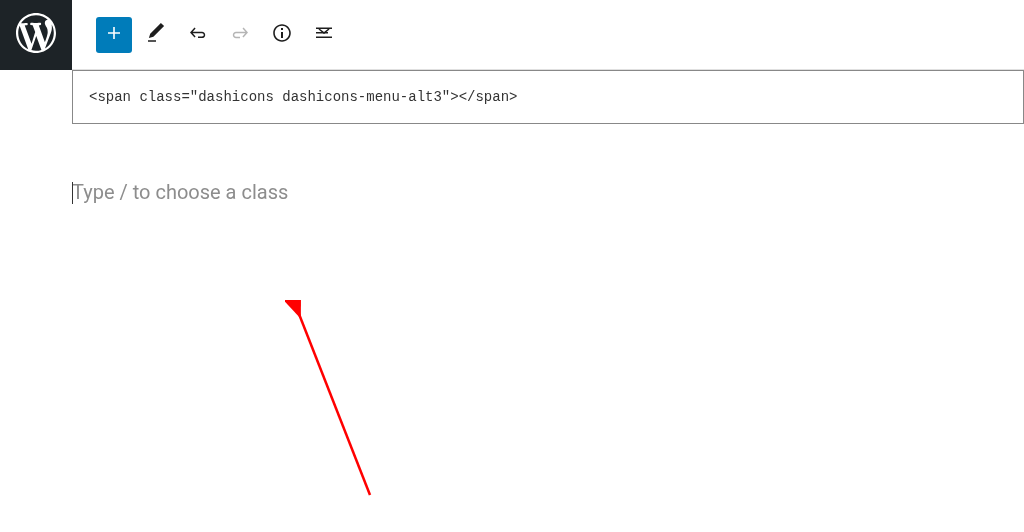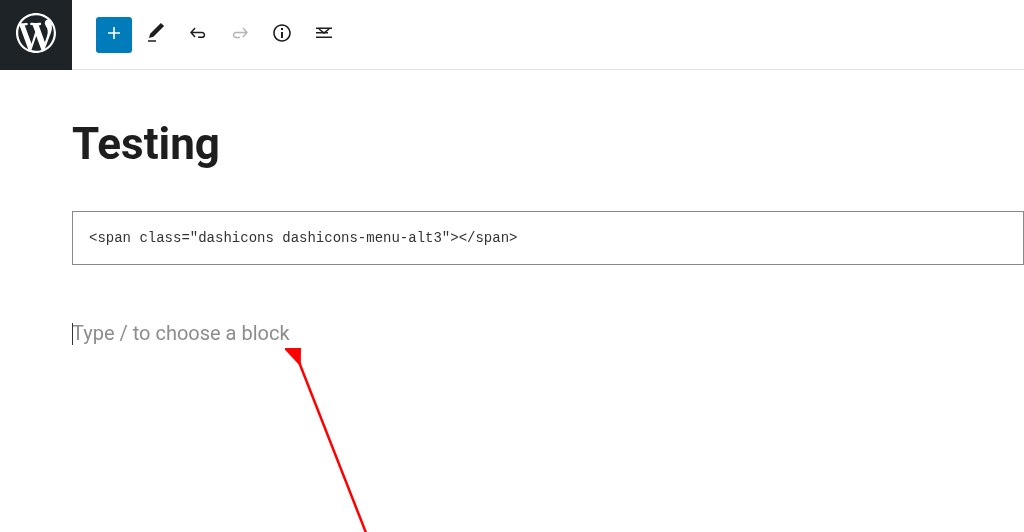--- a/index.html
+++ b/index.html
@@ -164,25 +164,24 @@
         <svg viewBox="0 0 24 24">
             <path d="M17.5 11.6L12 16l-5.5-4.4.9-1.2L12 14l4.5-3.6 1 1.2z" transform="translate(0,-3)"></path>
             <path d="M4 6.5h16v1.5H4zM4 11h12v1.5H4zM4 15.5h16V17H4z"></path>
           </svg>
       </span>
     </div>
   </div>
 </div>
 
 <div class="content-area">
-  <h1 class="post-title">Testing</h1>
 
   <div class="code-block">&lt;span class="dashicons dashicons-menu-alt3"&gt;&lt;/span&gt;</div>
 
-  <div class="placeholder-text">Type / to choose a block</div>
+  <div class="placeholder-text">Type / to choose a class</div>
 
   <svg class="annotation-arrow" width="100" height="200">
     <defs>
       <marker id="arrowhead" markerWidth="10" markerHeight="8" refX="2" refY="4" orient="auto">
         <polygon points="10 0, 0 4, 10 8" fill="#ff0000"></polygon>
       </marker>
     </defs>
     <line x1="85" y1="195" x2="14" y2="14" stroke="#ff0000" stroke-width="2.5" marker-end="url(#arrowhead)"></line>
   </svg>
 </div>

